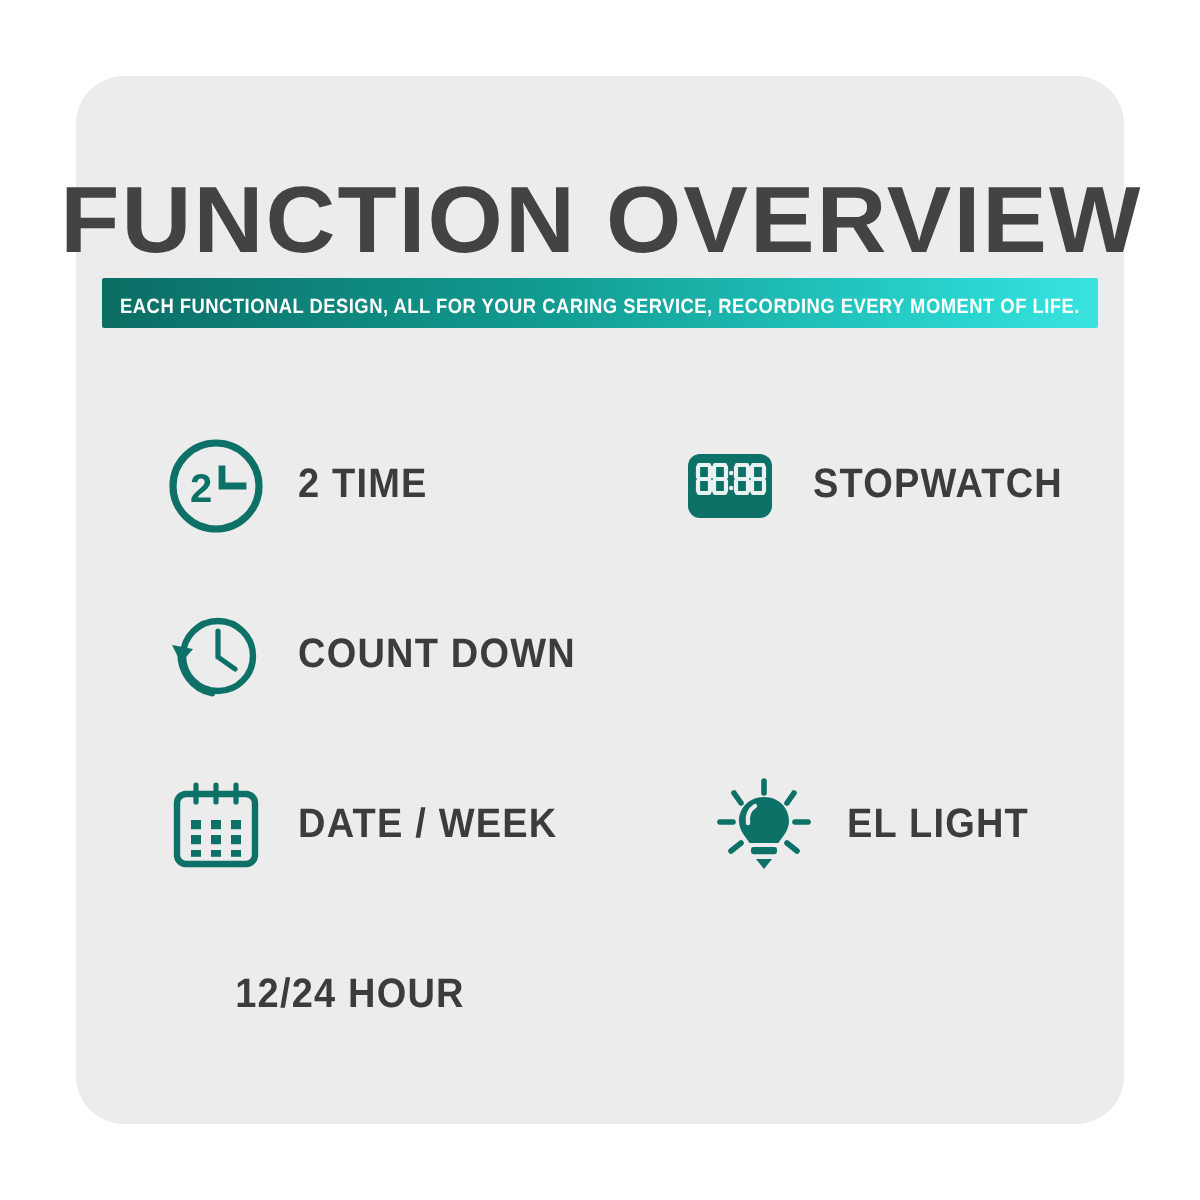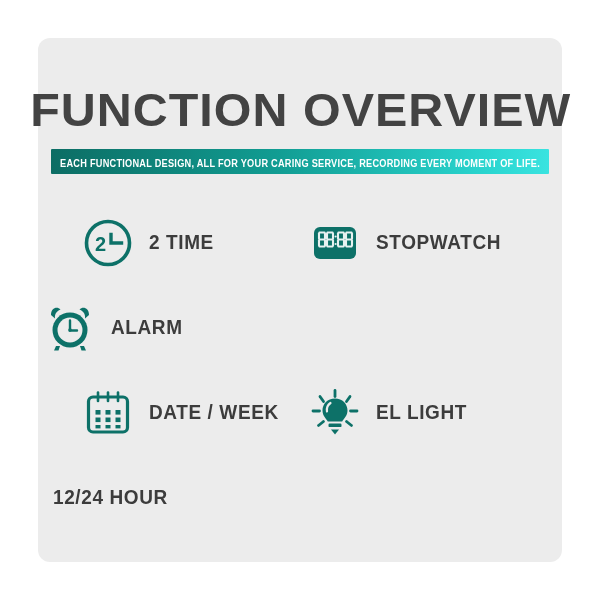--- a/index.html
+++ b/index.html
@@ -17,21 +17,21 @@
     background: #ffffff;
     overflow: hidden;
   }
   .card {
     position: absolute;
     left: 38px;
     top: 38px;
     width: 524px;
     height: 524px;
     background: #ececec;
-    border-radius: 12px;
+    border-radius: 24px;
     box-sizing: border-box;
   }
   .header {
     position: absolute;
     left: 0;
     top: 48px;
     width: 524px;
     text-align: center;
   }
   .title {
@@ -40,21 +40,21 @@
     font-weight: bold;
     color: #434343;
     letter-spacing: 1.0px;
     line-height: 1;
     margin: 0;
     transform: scaleX(1.03);
     white-space: nowrap;
   }
   .subtitle-bar {
     display: inline-block;
-    margin-top: 16px;
+    margin-top: 6px;
     padding: 4px 9px 3px 9px;
     background: linear-gradient(to right, #0c6d64 0%, #119c92 45%, #2ad6d0 88%, #3ae3e0 100%);
     border-radius: 1px;
   }
   .subtitle-text {
     font-family: "Liberation Sans Narrow", "Liberation Sans", sans-serif;
     font-size: 9.2px;
     font-weight: bold;
     color: #ffffff;
     letter-spacing: 0.25px;
@@ -72,21 +72,21 @@
   .grid-row {
     display: flex;
     height: 85px;
   }
   .cell {
     display: flex;
     align-items: center;
     box-sizing: border-box;
   }
   .cell.left  { width: 265px; padding-left: 41px; }
-  .cell.right { width: 259px; padding-left: 3px; }
+  .cell.right { width: 259px; padding-left: 3px; justify-content: center; }
   .icon-box {
     width: 58px;
     min-width: 58px;
     height: 58px;
     display: flex;
     align-items: center;
     justify-content: center;
   }
   .icon-box svg { display: block; }
   .item-label {
@@ -175,34 +175,30 @@
               </g>
               <circle cx="25.6" cy="18.5" r="1.1" fill="#e8f2f1"></circle>
               <circle cx="25.6" cy="26" r="1.1" fill="#e8f2f1"></circle>
             </svg>
           </div>
           <span class="item-label">STOPWATCH</span>
         </div>
       </div>
 
       <div class="grid-row">
-        <div class="cell right">
-          <div class="icon-box">
-            <svg width="52" height="52" viewBox="0 0 52 52">
-              <path d="M7 13 C7 6 13 4 16.5 7.5 C12 9.5 10.5 12.5 11 16.5 Z" fill="#0d7168"></path>
-              <path d="M45 13 C45 6 39 4 35.5 7.5 C40 9.5 41.5 12.5 41 16.5 Z" fill="#0d7168"></path>
-              <circle cx="26" cy="28" r="17.5" fill="#0d7168"></circle>
-              <circle cx="26" cy="28" r="12.5" fill="#ececec"></circle>
-              <path d="M26 18.5 L26 28.5 L33 28.5" fill="none" stroke="#0d7168" stroke-width="2.4" stroke-linecap="round"></path>
-              <circle cx="26" cy="28" r="1.8" fill="#0d7168"></circle>
-              <path d="M12 44 L16 44 L14.5 48.5 L10 48.5 Z" fill="#0d7168"></path>
-              <path d="M40 44 L36 44 L37.5 48.5 L42 48.5 Z" fill="#0d7168"></path>
-            </svg>
-          </div>
-          <span class="item-label">ALARM</span>
+        <div class="cell left">
+          <div class="icon-box">
+            <svg width="54" height="52" viewBox="0 0 54 52">
+              <circle cx="28" cy="26" r="17.5" fill="none" stroke="#0d7168" stroke-width="3.2"></circle>
+              <path d="M28 13.5 L28 26.5 L36.5 32.5" fill="none" stroke="#0d7168" stroke-width="2.6" stroke-linecap="round"></path>
+              <path d="M9.5 24 A19.5 19.5 0 0 0 25 44.5" fill="none" stroke="#0d7168" stroke-width="3.4" stroke-linecap="round"></path>
+              <path d="M5 20.5 L9.5 29.5 L15.5 22.5 Z" fill="#0d7168"></path>
+            </svg>
+          </div>
+          <span class="item-label">COUNT DOWN</span>
         </div>
       </div>
 
       <div class="grid-row">
         <div class="cell left">
           <div class="icon-box">
             <svg width="50" height="50" viewBox="0 0 50 50">
               <rect x="5.5" y="9" width="39" height="35" rx="4.5" ry="4.5" fill="none" stroke="#0d7168" stroke-width="3.2"></rect>
               <g stroke="#0d7168" stroke-width="2.6" stroke-linecap="round">
                 <path d="M15 4.5 L15 13"></path>

